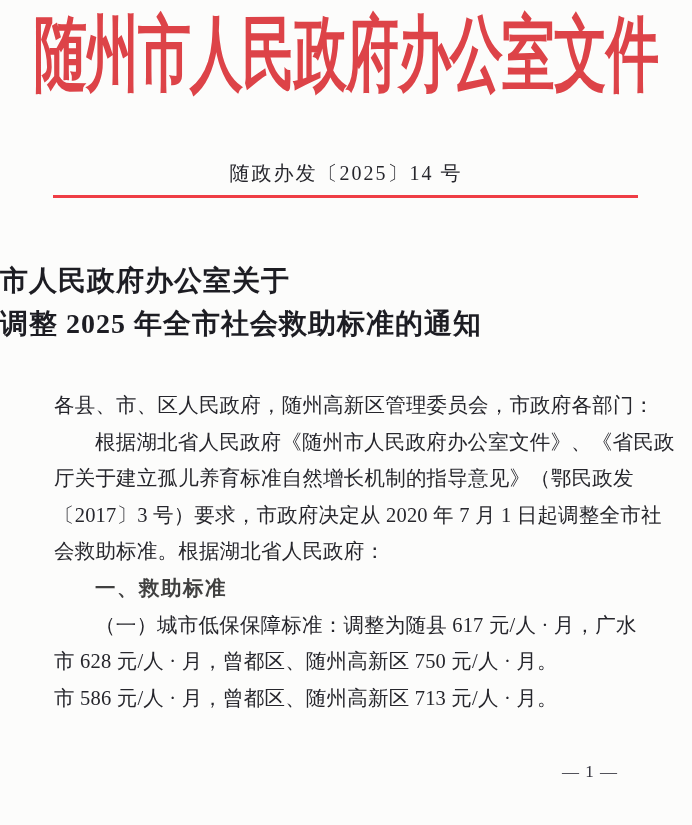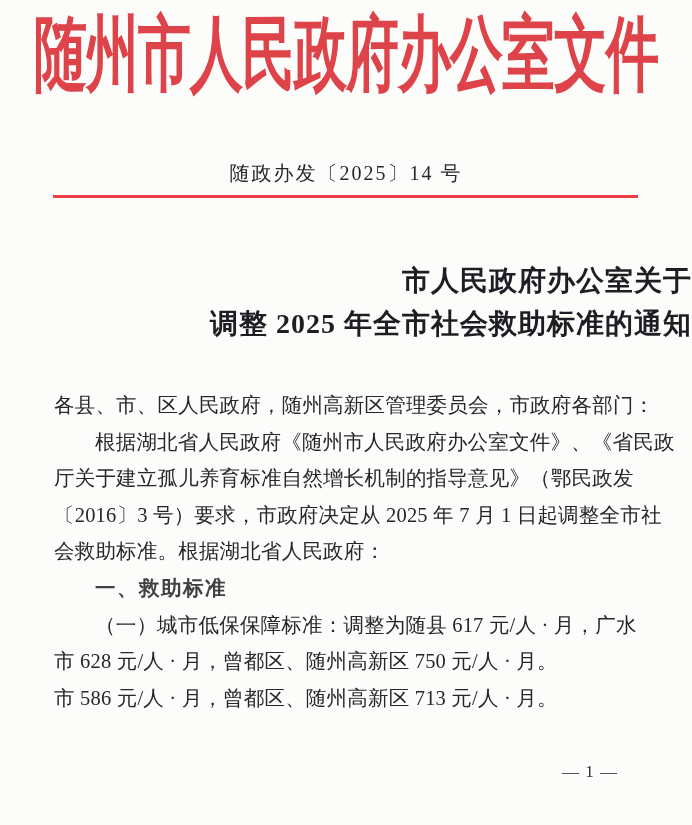--- a/index.html
+++ b/index.html
@@ -47,21 +47,21 @@
     position: absolute;
     top: 195px;
     left: 53px;
     width: 585px;
     height: 2.5px;
     background: var(--rule-red);
   }
   .doc-title {
     position: absolute;
     top: 259px; left: 0; right: 0;
-    text-align: right;
+    text-align: left;
     font-size: 28px;
     font-weight: 700;
     line-height: 43px;
     letter-spacing: 1px;
     color: #1d1d23;
   }
   .body-block {
     position: absolute;
     top: 387px;
     left: 54px;
@@ -107,21 +107,21 @@
 
   <div class="doc-title">
     <div class="doc-title-line">市人民政府办公室关于</div>
     <div class="doc-title-line">调整 2025 年全市社会救助标准的通知</div>
   </div>
 
   <div class="body-block">
     <div class="line">各县、市、区人民政府，随州高新区管理委员会，市政府各部门：</div>
     <div class="line indent">根据湖北省人民政府《随州市人民政府办公室文件》、《省民政</div>
     <div class="line">厅关于建立孤儿养育标准自然增长机制的指导意见》（鄂民政发</div>
-    <div class="line">〔2016〕3 号）要求，市政府决定从 2025 年 7 月 1 日起调整全市社</div>
+    <div class="line">〔2017〕3 号）要求，市政府决定从 2020 年 7 月 1 日起调整全市社</div>
     <div class="line">会救助标准。根据湖北省人民政府：</div>
     <div class="line indent heading">一、救助标准</div>
     <div class="line indent">（一）城市低保保障标准：调整为随县 617 元/人 · 月，广水</div>
     <div class="line">市 628 元/人 · 月，曾都区、随州高新区 750 元/人 · 月。</div>
     <div class="line">市 586 元/人 · 月，曾都区、随州高新区 713 元/人 · 月。</div>
   </div>
 
   <div class="page-number">— 1 —</div>
 
 </div>

